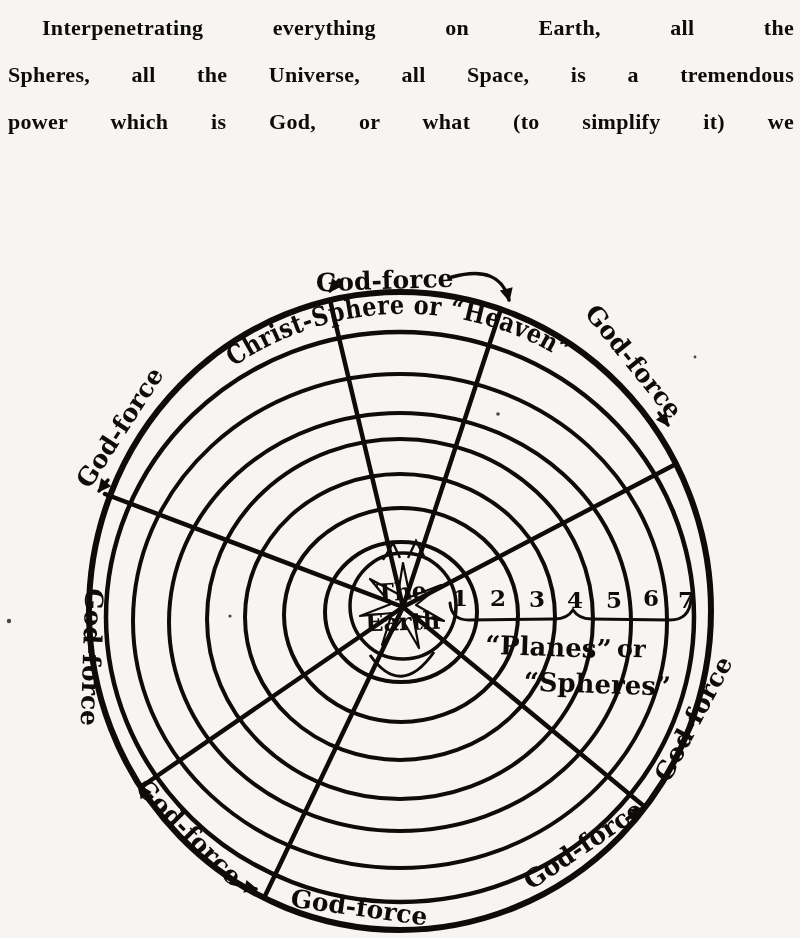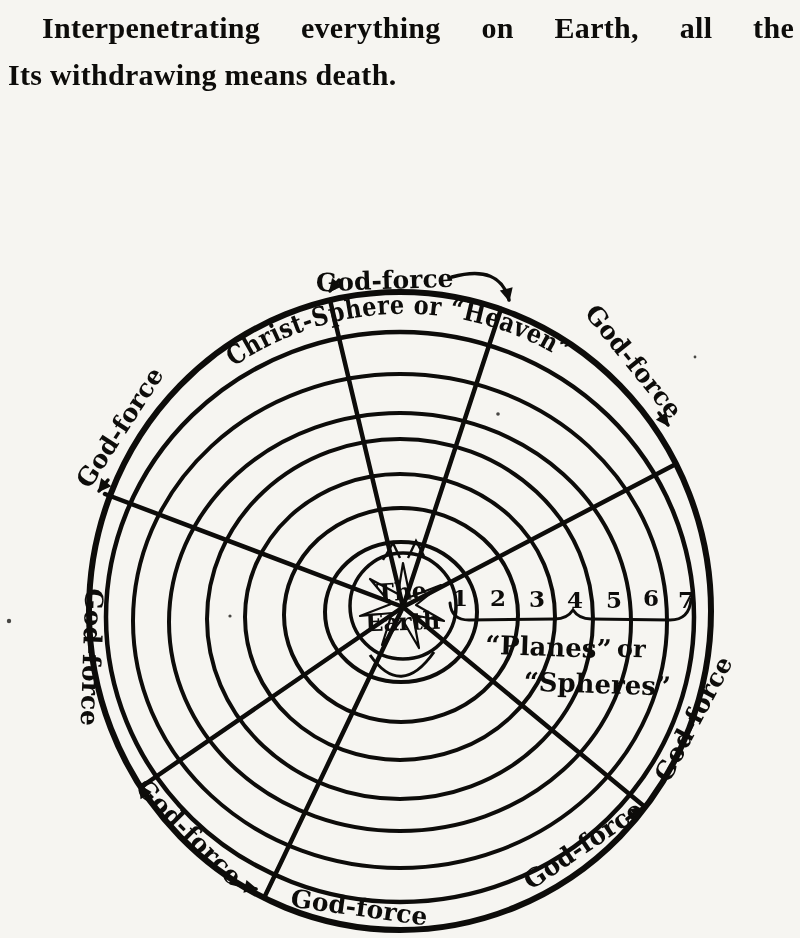--- a/index.html
+++ b/index.html
@@ -7,36 +7,37 @@
     width:800px;height:938px;overflow:hidden;position:relative;
     background:#f6f5f1;
     font-family:"Liberation Serif", serif;
   }
   .paragraph{
     position:absolute;left:8px;top:4px;width:786px;
     color:#0d0c0a;
   }
   .bookline{
     font-family:"Liberation Serif", serif;
-    font-size:30px;font-weight:700;letter-spacing:.3px;
+    font-size:22px;font-weight:700;letter-spacing:.3px;
     line-height:47px;height:47px;white-space:nowrap;
     text-align:justify;text-align-last:justify;
   }
   .bookline.indent{padding-left:34px;}
   .bookline.last{text-align-last:left;white-space:normal;}
   svg.diagram{position:absolute;left:0;top:0;}
   .ink{stroke:#0d0c0a;fill:none;}
   .lbl{fill:#0d0c0a;font-family:"DejaVu Serif", serif;font-weight:700;}
 </style>
 </head>
 <body>
 
 <div class="paragraph">
   <div class="bookline indent">Interpenetrating everything on Earth, all the</div>
-  <div class="bookline last">Its withdrawing means death.</div>
+  <div class="bookline">Spheres, all the Universe, all Space, is a tremendous</div>
+  <div class="bookline">power which is God, or what (to simplify it) we</div>
 </div>
 
 <svg class="diagram" width="800" height="938" viewBox="0 0 800 938">
   <defs>
     <marker id="ah" viewBox="0 0 8 8" markerWidth="4.2" markerHeight="4.2" refX="6.6" refY="4" orient="auto" markerUnits="strokeWidth">
       <path d="M0.4,0.4 L7.6,4 L0.4,7.6 z" fill="#0d0c0a"></path>
     </marker>
     <path id="heavenArc" d="M 232 368 A 298 296 0 0 1 576 368" fill="none"></path>
   </defs>
 

